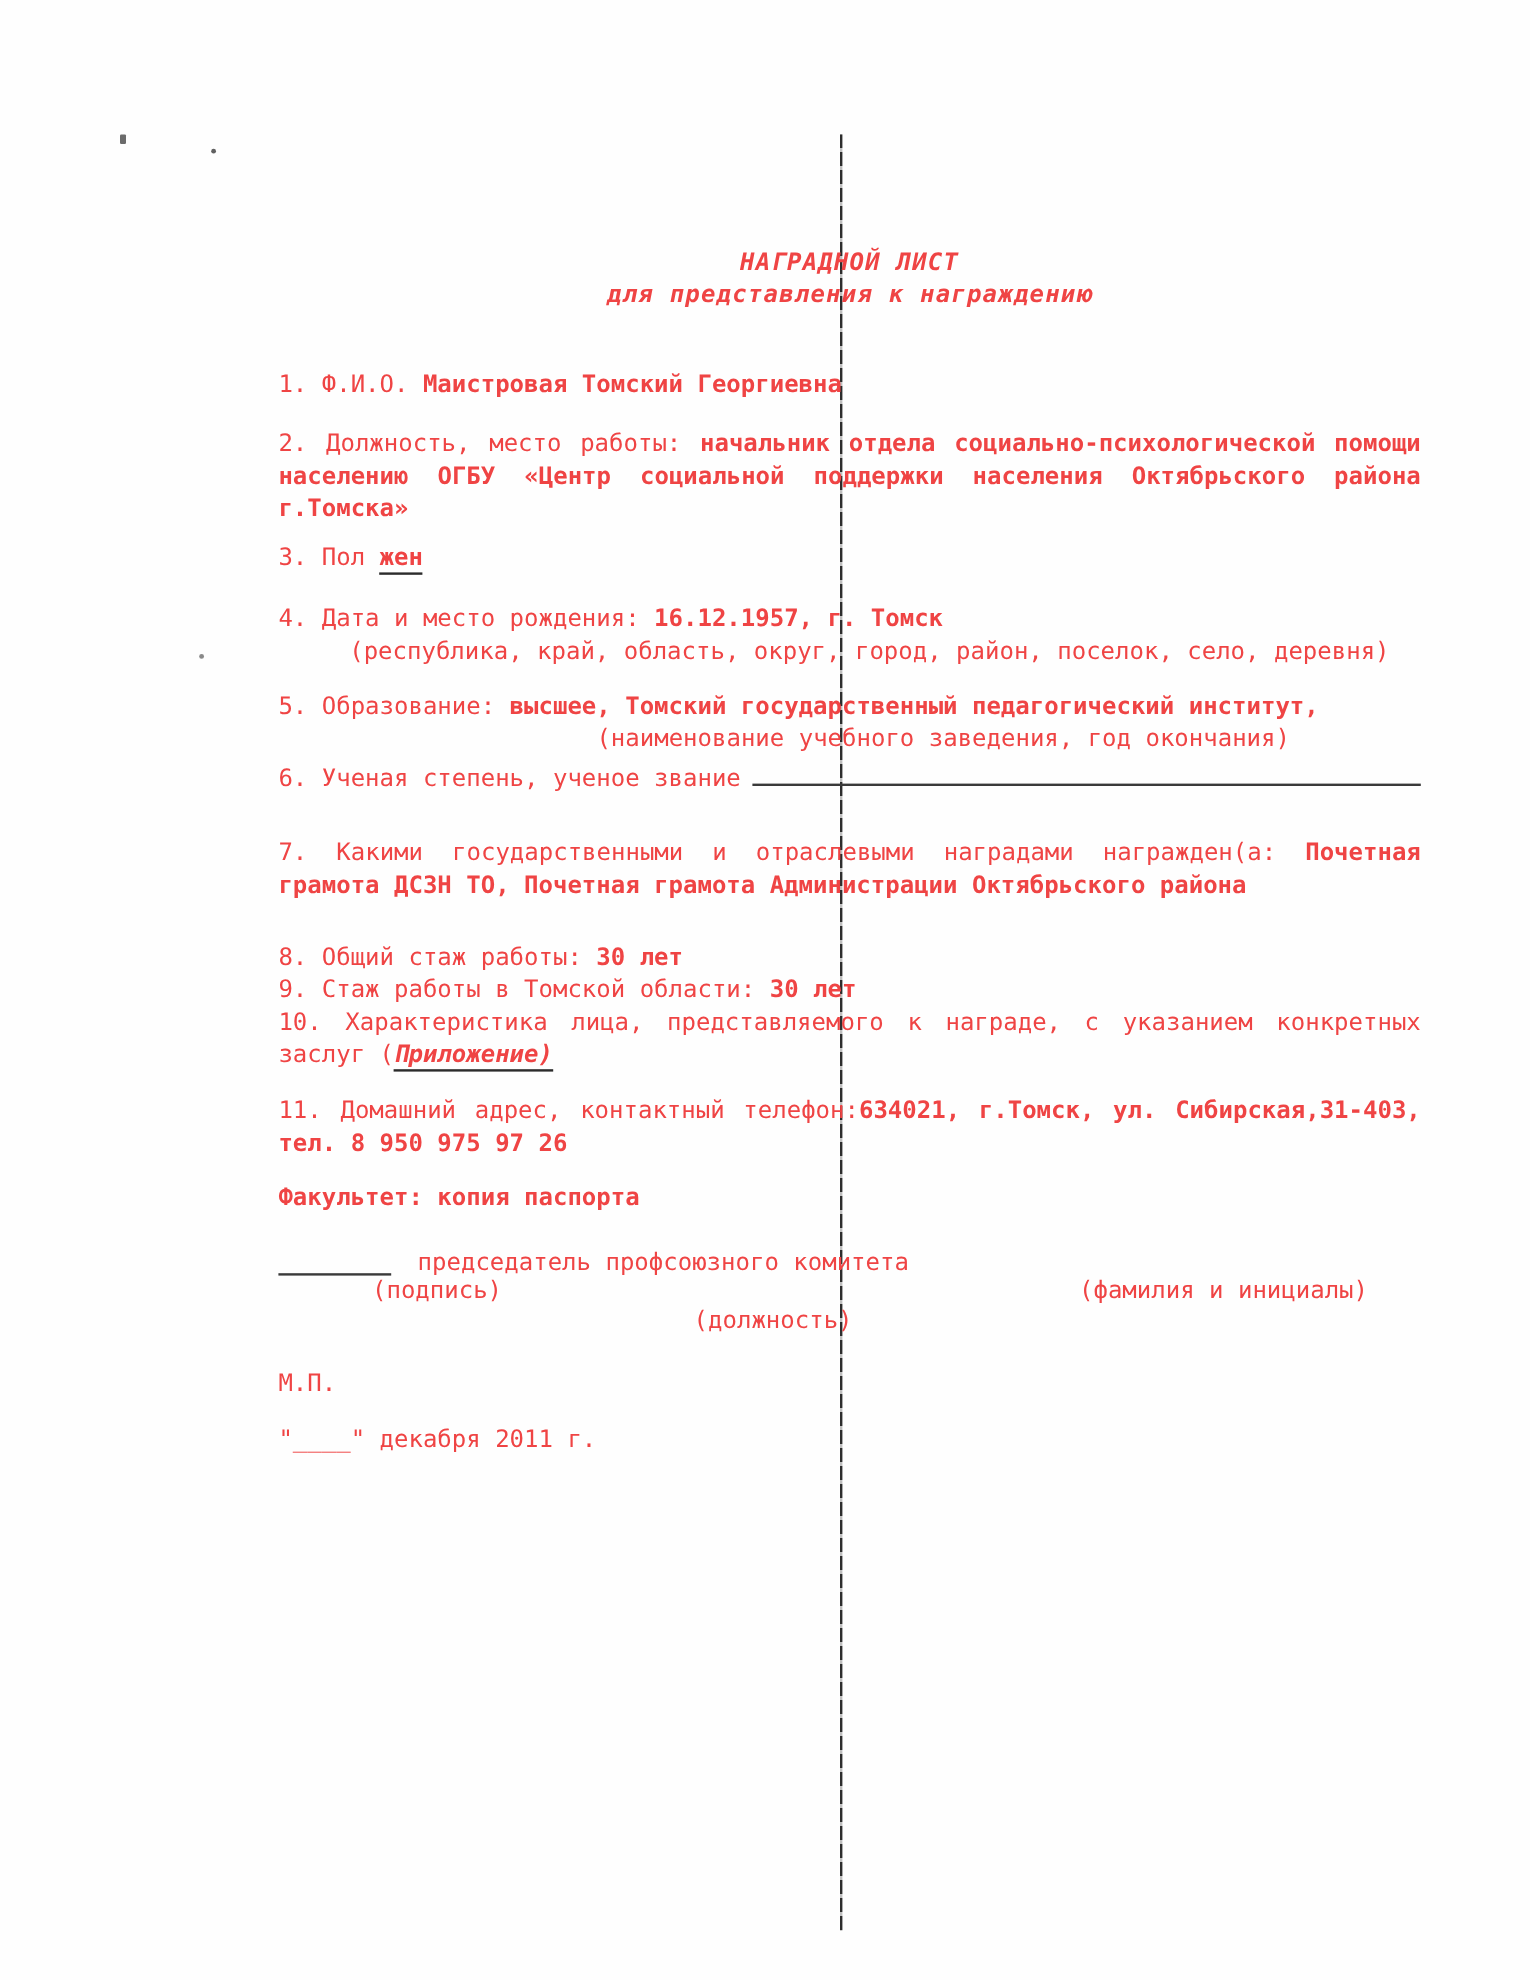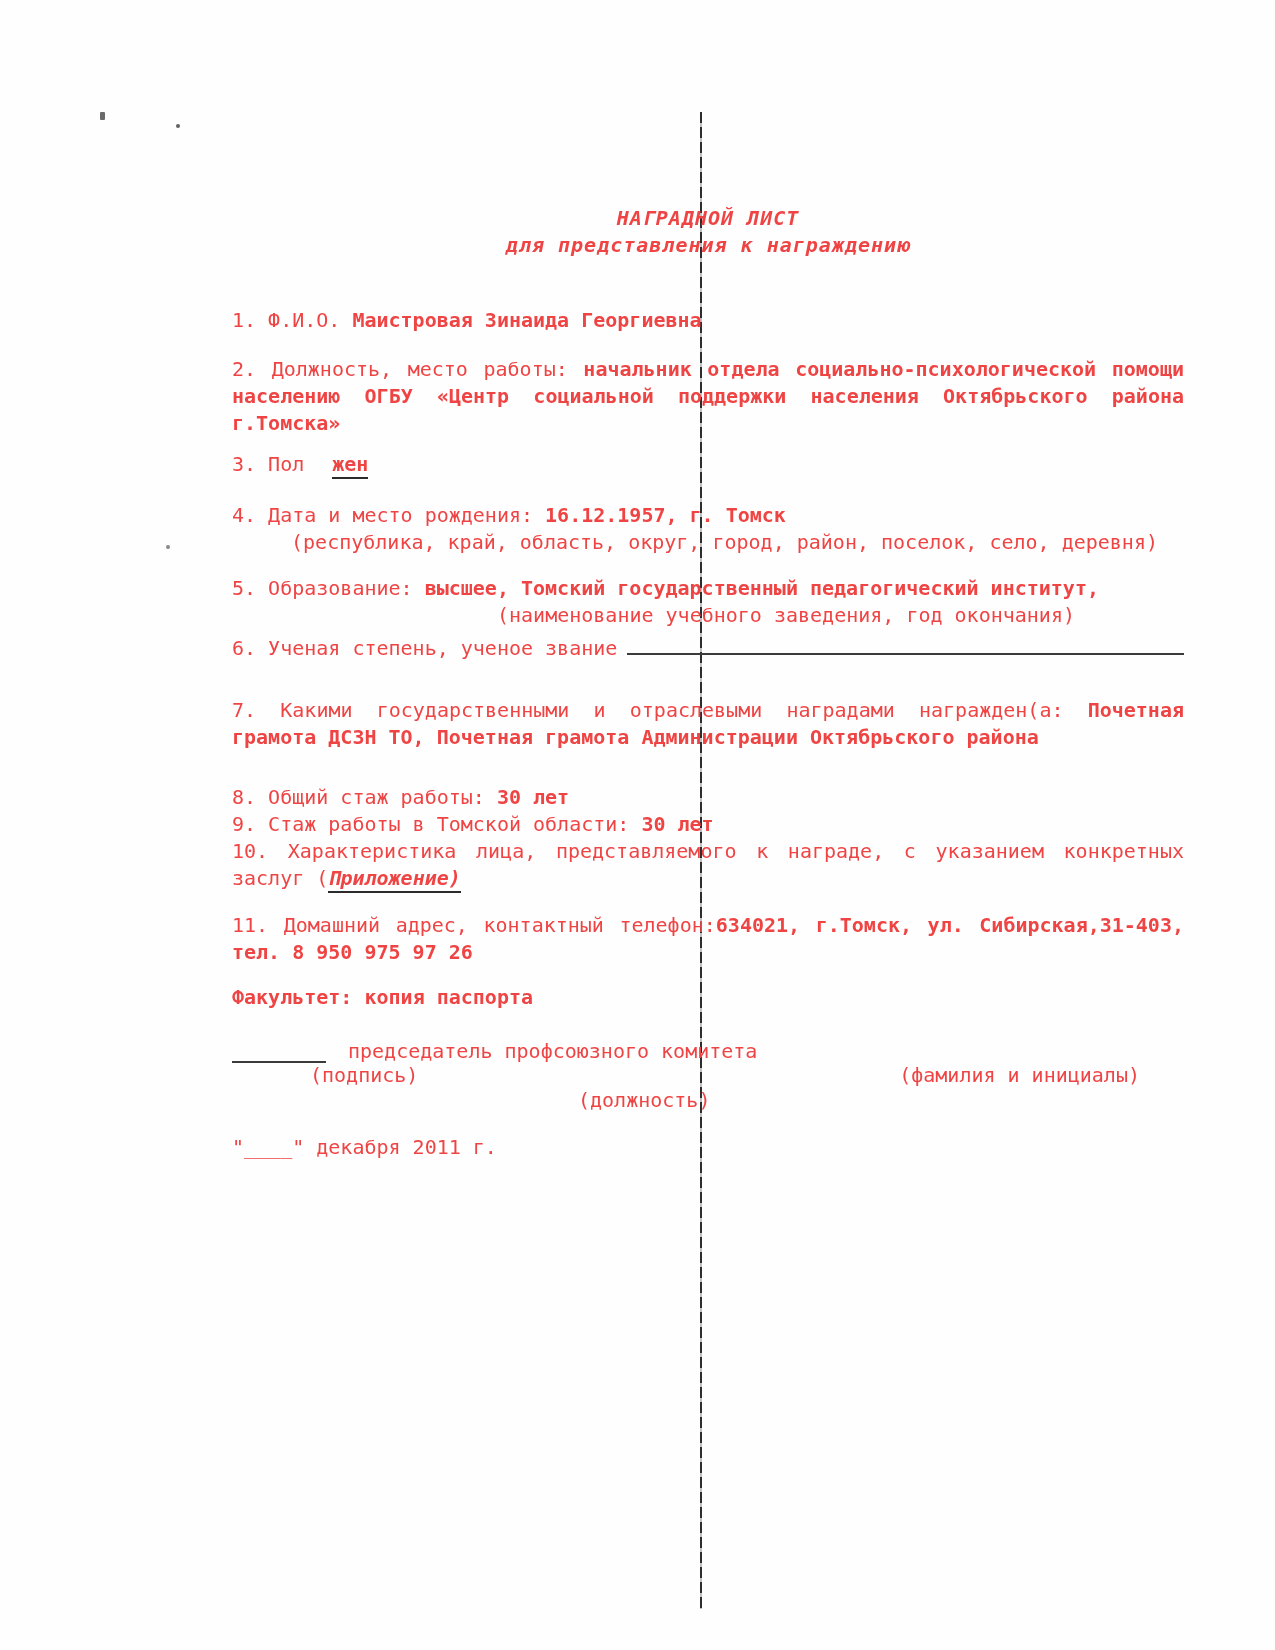--- a/index.html
+++ b/index.html
@@ -32,21 +32,21 @@
   .mt-item7 { margin-top: 35px; }
   .mt-item8 { margin-top: 33px; }
   .mt-item11 { margin-top: 20px; }
   .mt-attach { margin-top: 18px; }
   .mt-sig { margin-top: 28px; }
   .mt-stamp { margin-top: 25px; }
   .mt-date { margin-top: 20px; }
   .hint-indent { padding-left: 33px; text-align: center; }
   .edu-line2 { padding-left: 298px; font-weight: 700; }
   .edu-hint { padding-left: 265px; }
-  .u-val { font-weight: 700; border-bottom: 2px solid #2b2b2b; margin-left: 28px; padding-bottom: 1px; }
+  .u-val { font-weight: 700; border-bottom: 2px solid #2b2b2b; margin-left: 12px; padding-bottom: 1px; }
   .u-bi { font-weight: 700; font-style: italic; border-bottom: 2px solid #2b2b2b; padding-bottom: 1px; }
   .blank-row { display: flex; align-items: baseline; }
   .blank-fill { flex: 1 1 auto; border-bottom: 2px solid #3a3a3a; margin-left: 10px; height: 22px; }
   .sig-row { display: flex; align-items: center; }
   .sig-blank { width: 94px; border-bottom: 2px solid #3a3a3a; height: 22px; flex: 0 0 auto; }
   .sig-role { margin-left: 22px; }
   .sig-hints { display: flex; justify-content: space-between; padding-left: 78px; padding-right: 44px; }
   .role-hint { padding-left: 346px; }
   .fold-line {
     position: absolute;
@@ -71,21 +71,21 @@
   <div class="artifact a2"></div>
   <div class="artifact a3"></div>
 
   <div class="content">
 
     <div class="title">
       <p>НАГРАДНОЙ ЛИСТ</p>
       <p>для представления к награждению</p>
     </div>
 
-    <p class="mt-item1"><span>1. Ф.И.О.</span><span class="bold"> Маистровая Зинаида Георгиевна</span></p>
+    <p class="mt-item1"><span>1. Ф.И.О.</span><span class="bold"> Маистровая Томский Георгиевна</span></p>
 
     <p class="mt-item2 jst"><span>2. Должность, место работы:</span><span class="bold"> начальник отдела социально-психологической помощи населению ОГБУ «Центр социальной поддержки населения Октябрьского района г.Томска»</span></p>
 
     <p class="mt-item3"><span>3. Пол</span><span class="u-val">жен</span></p>
 
     <p class="mt-item4"><span>4. Дата и место рождения:</span><span class="bold"> 16.12.1957, г. Томск</span></p>
     <p class="hint-indent">(республика, край, область, округ, город, район, поселок, село, деревня)</p>
 
     <p class="mt-item5"><span>5. Образование:</span><span class="bold"> высшее, Томский государственный педагогический институт,</span></p>
     <p class="edu-hint">(наименование учебного заведения, год окончания)</p>
@@ -112,17 +112,18 @@
       <span class="sig-role">председатель профсоюзного комитета</span>
     </div>
 
     <div class="sig-hints">
       <span>(подпись)</span>
       <span>(фамилия и инициалы)</span>
     </div>
 
     <p class="role-hint">(должность)</p>
 
+    <p class="mt-stamp">М.П.</p>
 
     <p class="mt-date">"____" декабря 2011 г.</p>
 
   </div>
 </div>
 
 </body></html>

